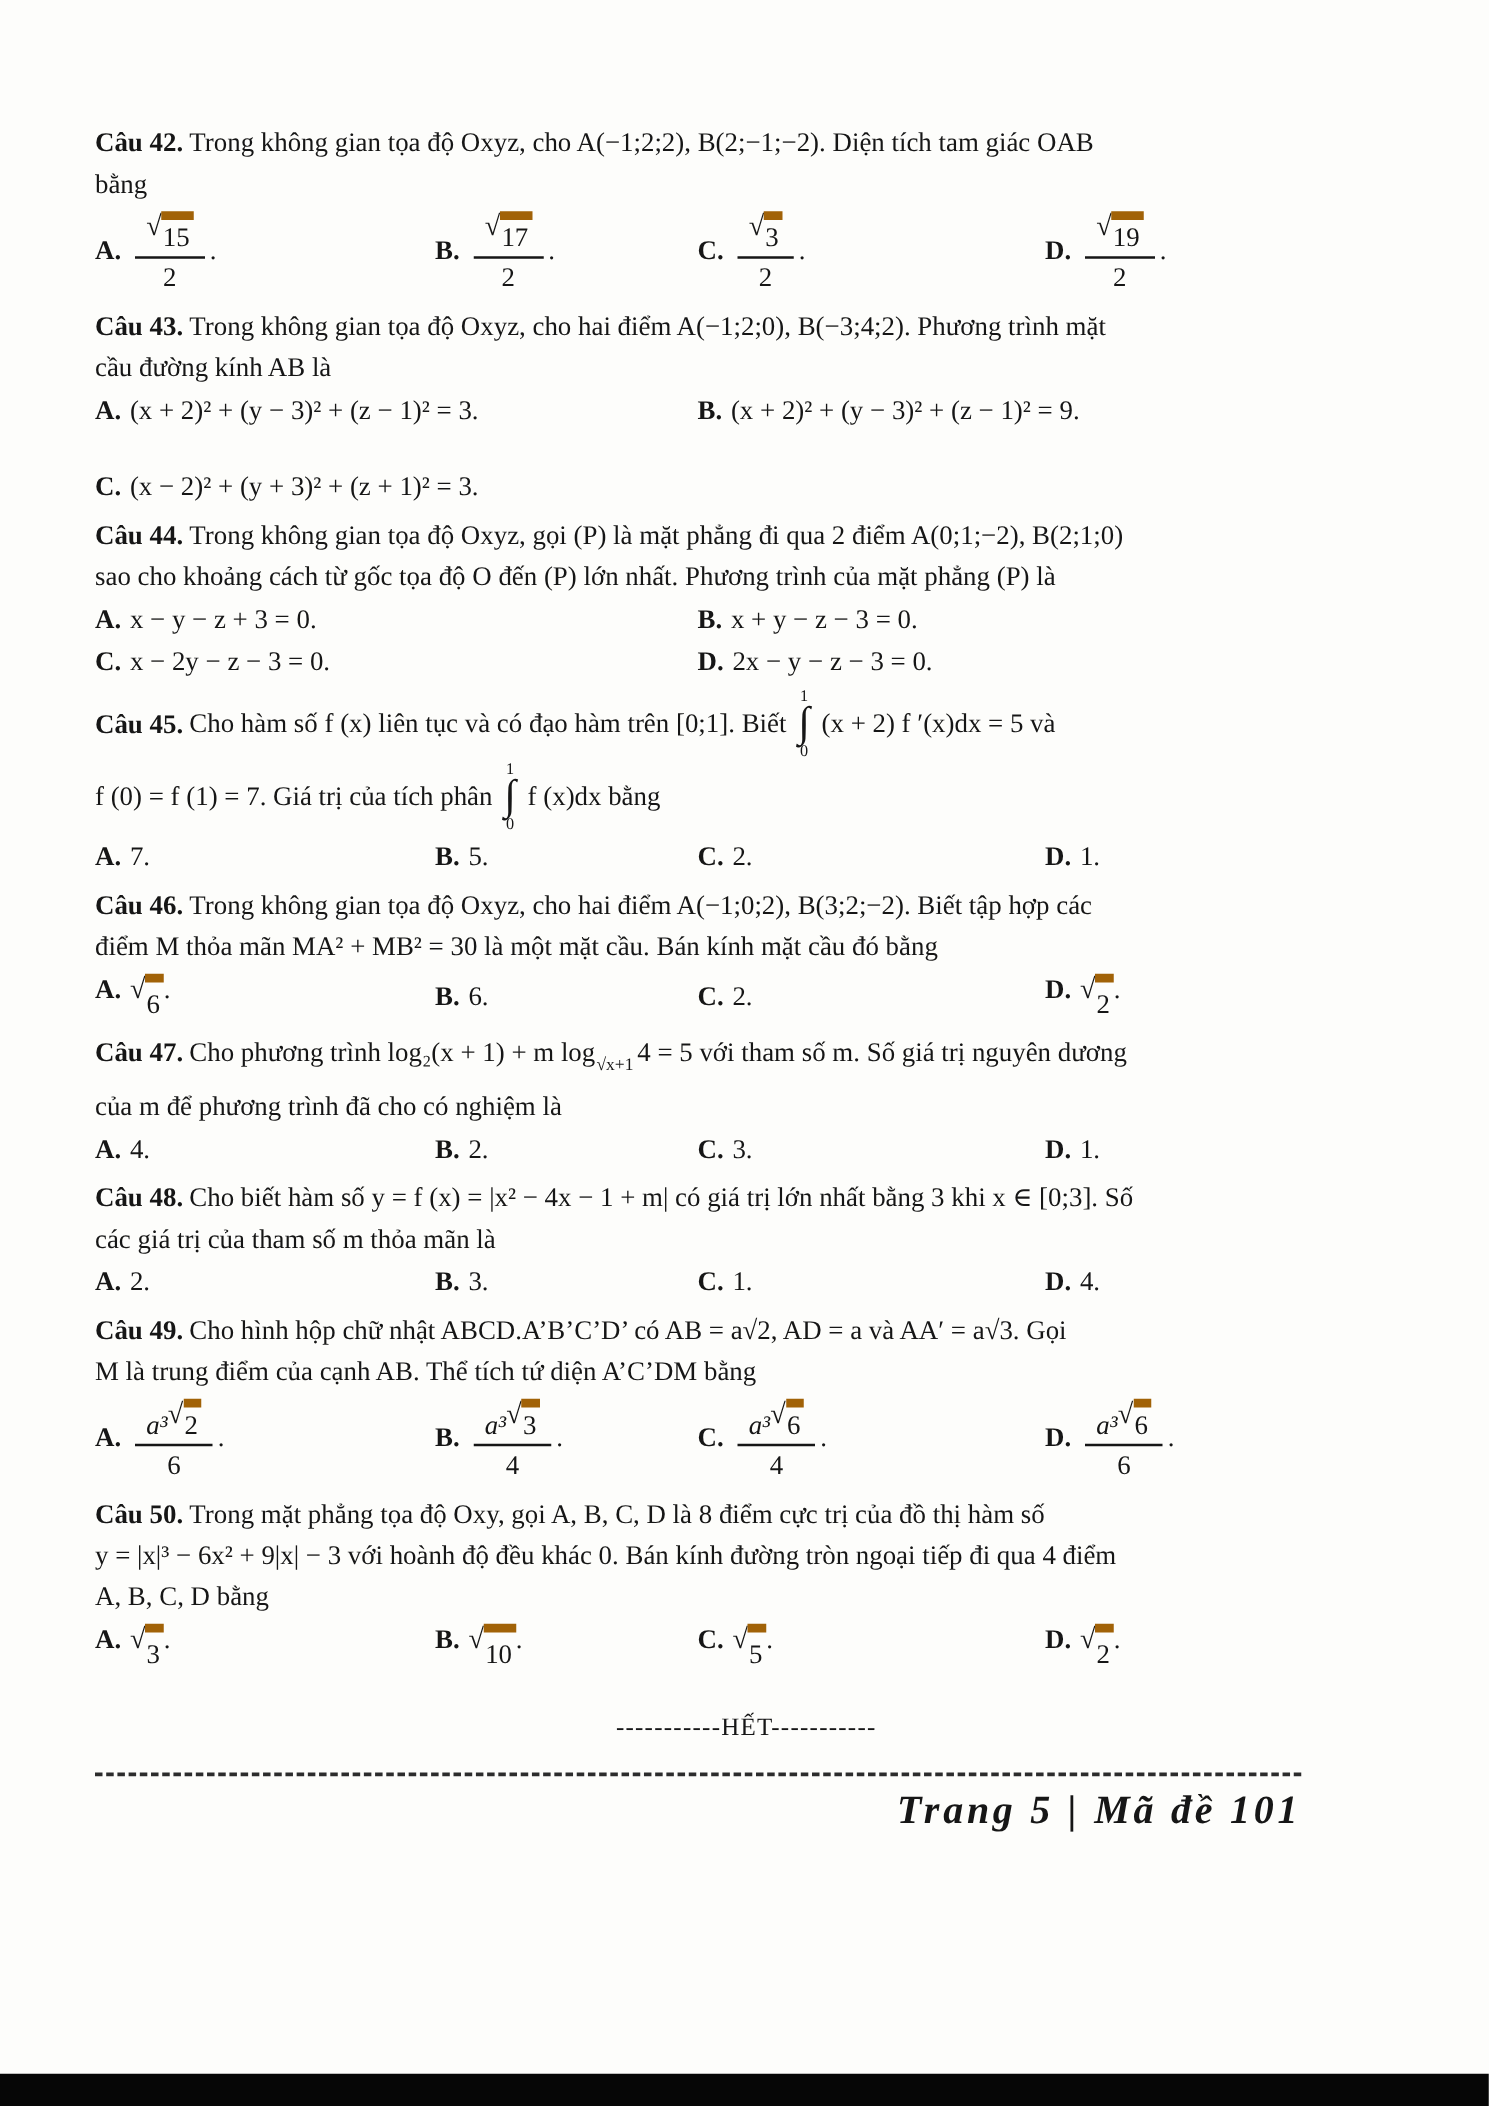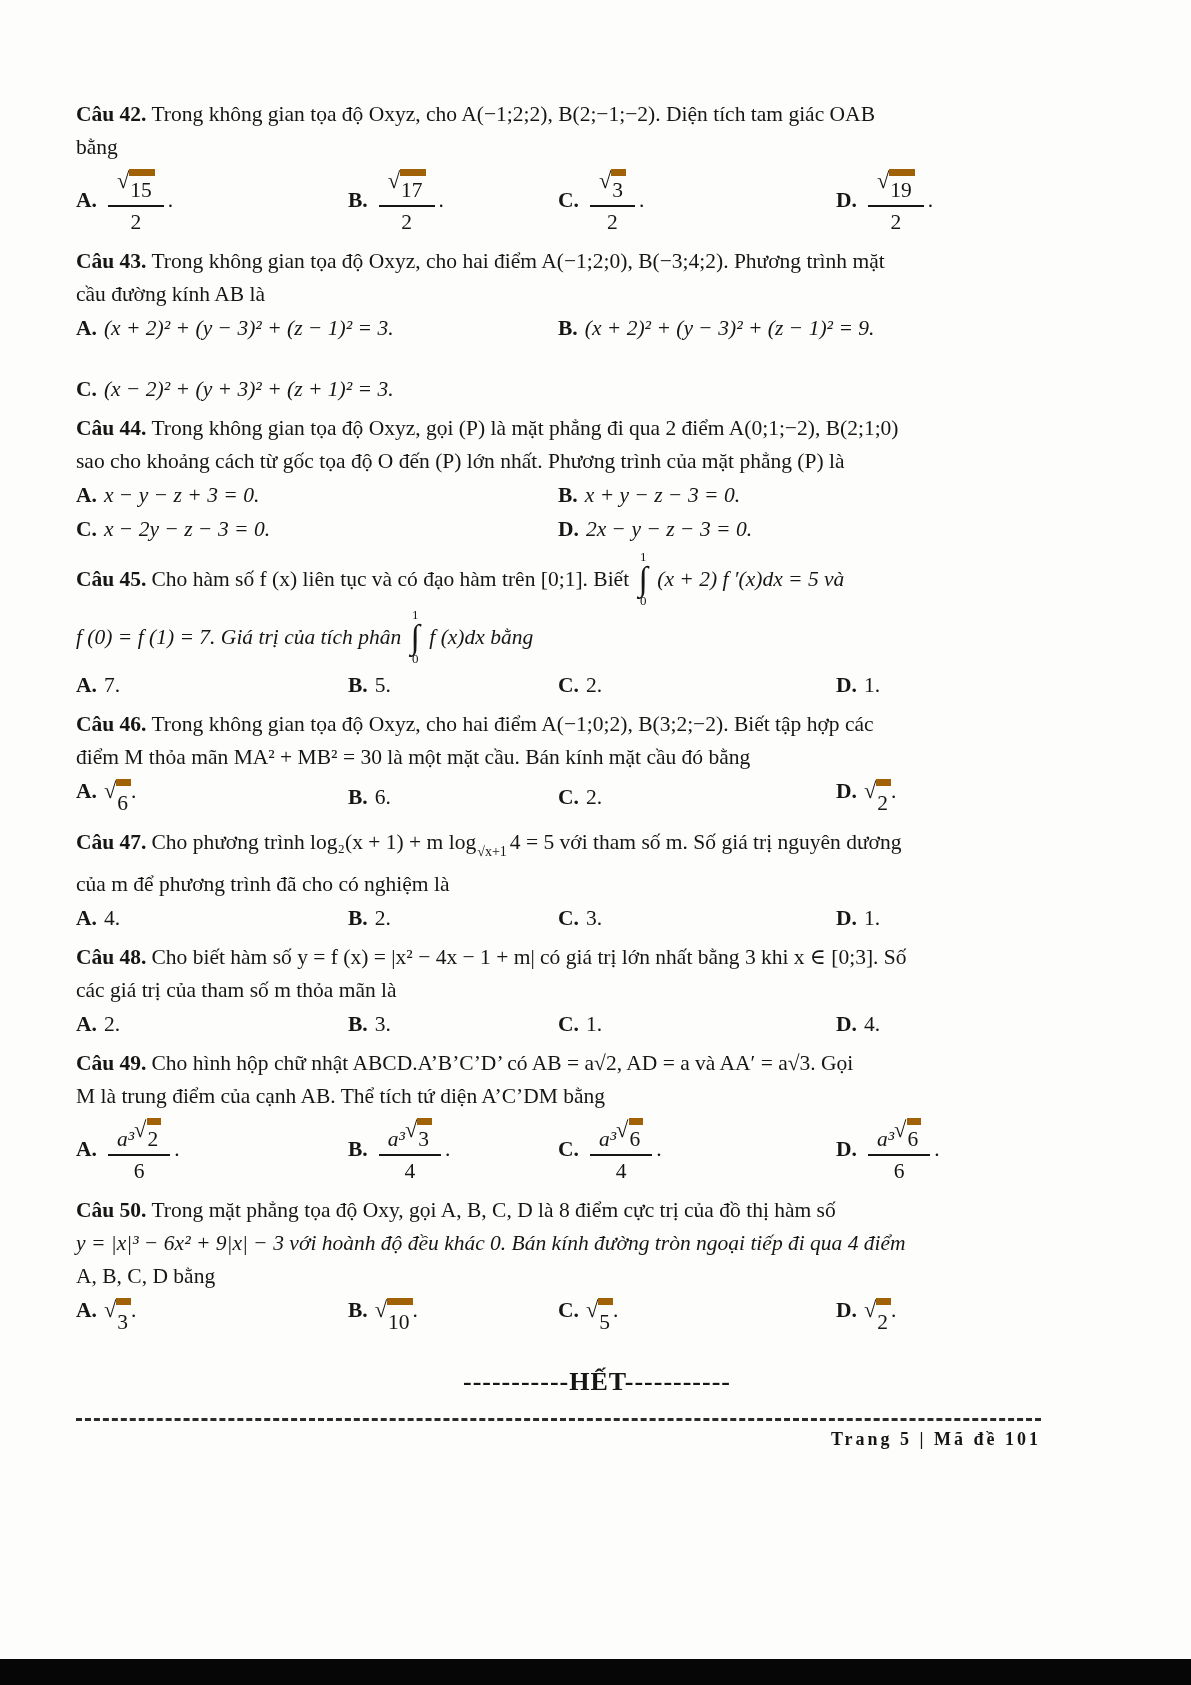--- a/index.html
+++ b/index.html
@@ -16,21 +16,21 @@
     position: absolute; left: 76px; top: 98px; width: 1042px;
     font-size: 21.5px; line-height: 33px;
   }
   .question { margin-bottom: 6px; }
   .qline { white-space: nowrap; }
   .qnum { font-weight: 700; margin-right: 5px; }
   .olabel { font-weight: 700; margin-right: 7px; }
   .optrow4 { display: grid; grid-template-columns: 272px 210px 278px 1fr; align-items: center; margin: 1px 0; }
   .optrow2 { display: grid; grid-template-columns: 482px 1fr; align-items: center; margin: 1px 0; }
   .gap-top { margin-top: 28px; }
-  .eq { font-style: italic; }
+  .eq { }
   .otext { font-style: normal; }
 
   
   .frac {
     display: inline-flex; flex-direction: column; align-items: center;
     vertical-align: middle; text-align: center;
     margin: 4px 4px; line-height: 26px; font-style: italic;
   }
   .frac .num { display: inline-flex; align-items: flex-end; border-bottom: 2px solid #161616; padding: 0 9px 2px; }
   .frac .den { padding-top: 2px; font-style: normal; }
@@ -44,25 +44,25 @@
   .intgrp {
     display: inline-flex; flex-direction: column; align-items: center;
     vertical-align: middle; line-height: 1; margin: 0 4px; position: relative; top: -2px;
   }
   .ibound { font-size: 13px; line-height: 14px; }
   .isym { font-size: 34px; line-height: 30px; }
 
   
   .msub { font-size: 14px; vertical-align: -7px; margin: 0 3px 0 1px; }
 
-  .endline { text-align: center; font-weight: 700; font-size: 26px; margin-top: 26px; letter-spacing: 1px; }
+  .endline { text-align: center; font-weight: 400; font-size: 20px; margin-top: 26px; letter-spacing: 1px; }
 
   .footwrap { position: absolute; left: 76px; top: 1418px; width: 965px; }
   .footrule { border-top: 3px dashed #2c2c2c; width: 100%; height: 0; }
-  .pagefoot { text-align: right; font-weight: 700; font-size: 18px; margin-top: 8px; letter-spacing: 3px; }
+  .pagefoot { text-align: right; font-style: italic; font-weight: 700; font-size: 32px; margin-top: 8px; letter-spacing: 3px; }
 
   .scanbar { position: absolute; left: 0; right: 0; bottom: 0; height: 26px; background: #060606; }
 </style>
 </head>
 <body>
 
 <div class="page">
   <main class="content">
 
     <section class="question">

